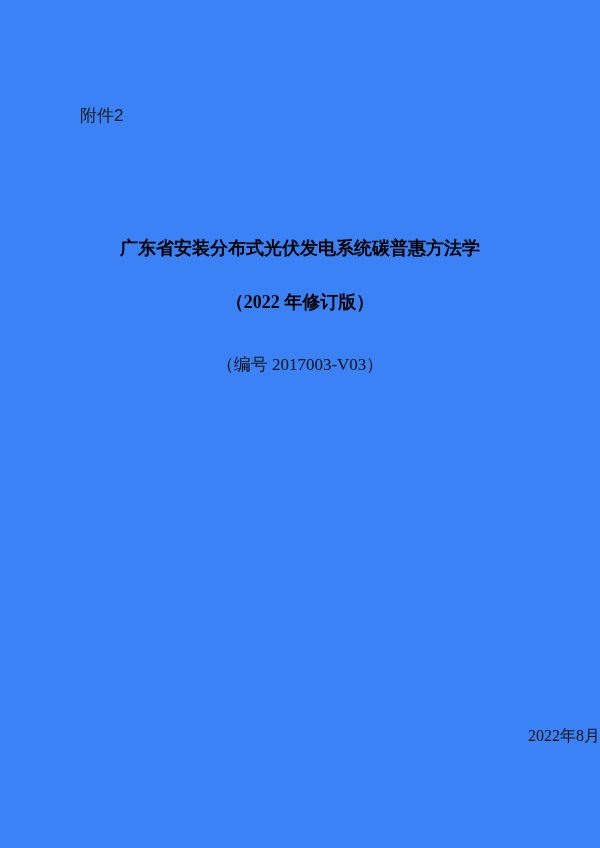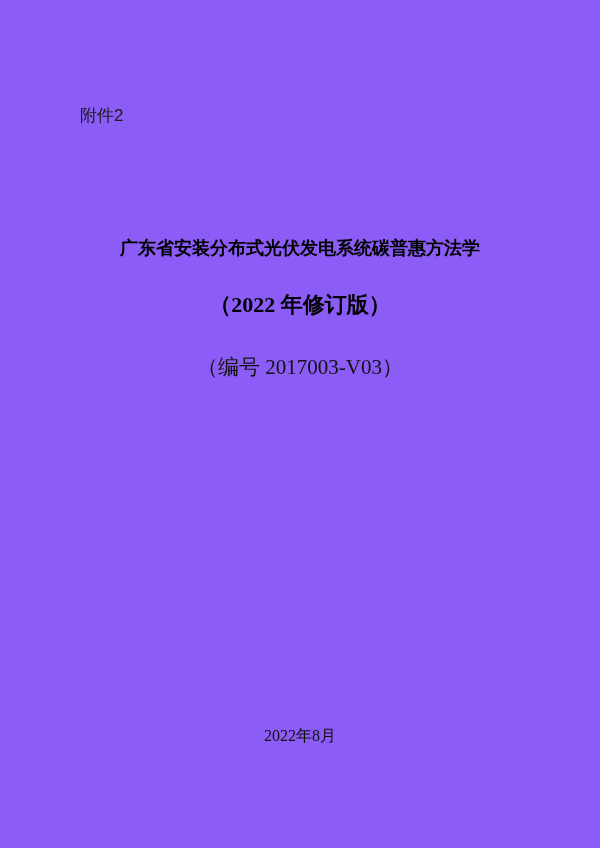--- a/index.html
+++ b/index.html
@@ -8,21 +8,21 @@
     height: 848px;
     background: #ffffff;
     font-family: "Liberation Serif", "DejaVu Serif", serif;
     color: #000000;
     overflow: hidden;
   }
   .page {
     position: relative;
     width: 600px;
     height: 848px;
-    background: #8b5cf6;
+    background: #3b82f6;
   }
   .attachment-label {
     position: absolute;
     left: 80px;
     top: 104px;
     font-family: "Liberation Sans", "DejaVu Sans", sans-serif;
     font-size: 17px;
     font-weight: 500;
     color: #1a1a1a;
     white-space: nowrap;
@@ -38,42 +38,42 @@
     letter-spacing: 0px;
     white-space: nowrap;
     color: #000000;
   }
   .title-line2 {
     position: absolute;
     left: 0;
     top: 290px;
     width: 600px;
     text-align: center;
-    font-size: 22px;
+    font-size: 18px;
     font-weight: bold;
     white-space: nowrap;
     color: #000000;
   }
   .doc-number {
     position: absolute;
     left: 0;
     top: 353px;
     width: 600px;
     text-align: center;
-    font-size: 21px;
+    font-size: 17px;
     font-weight: normal;
     white-space: nowrap;
     color: #111111;
   }
   .doc-date {
     position: absolute;
     left: 0;
     top: 726px;
     width: 600px;
-    text-align: center;
+    text-align: right;
     font-size: 16px;
     font-weight: normal;
     white-space: nowrap;
     color: #111111;
   }
 </style>
 </head>
 <body>
 
 <div class="page">

